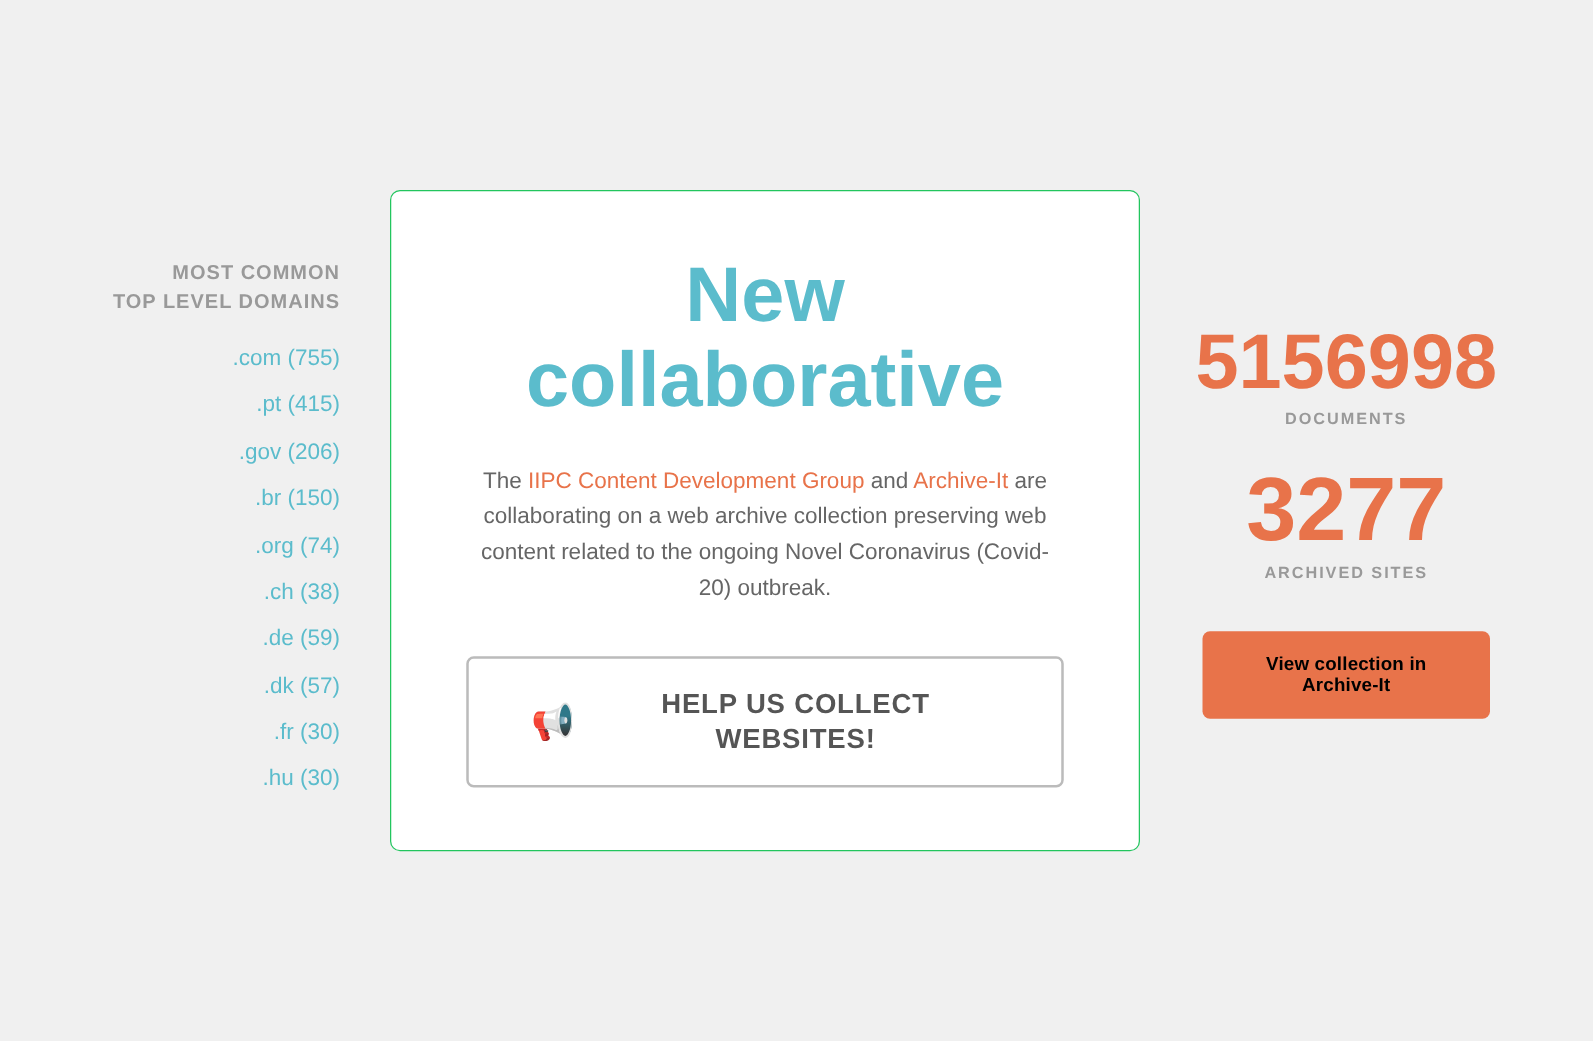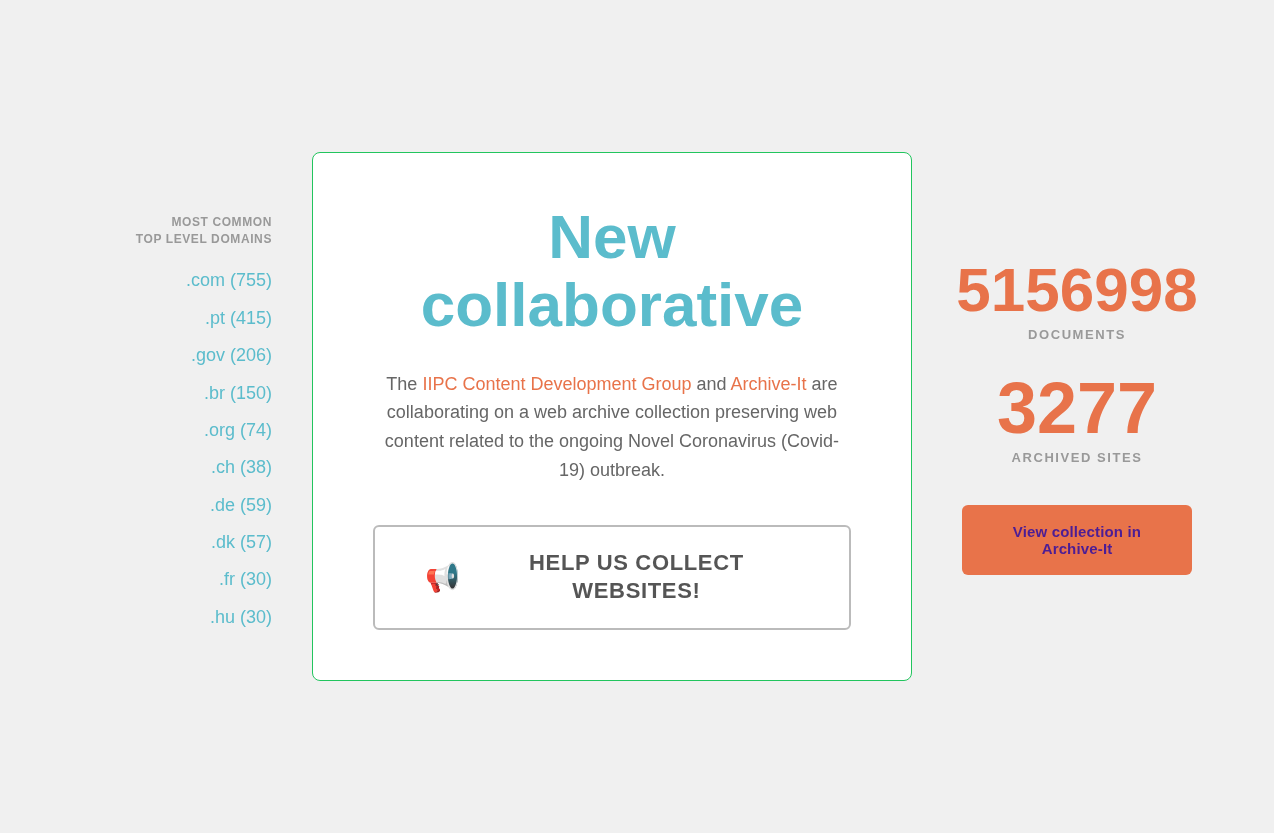--- a/index.html
+++ b/index.html
@@ -35,21 +35,21 @@
       min-width: 240px;
       display: flex;
       flex-direction: column;
       align-items: flex-end;
       padding: 30px 20px 30px 10px;
       flex-shrink: 0;
     }
 
     .sidebar-title {
       text-align: right;
-      font-size: 12px;
+      font-size: 16px;
       font-weight: bold;
       color: #999;
       letter-spacing: 0.05em;
       margin-bottom: 22px;
       line-height: 1.4;
       text-transform: uppercase;
       margin-top: 24px;
     }
 
     .domain-item {
@@ -157,21 +157,21 @@
     .stat-label {
       font-size: 13px;
       font-weight: bold;
       color: #999;
       letter-spacing: 0.12em;
       text-transform: uppercase;
     }
 
     .view-collection-btn {
       background-color: #e8734a;
-      color: #4c1d95;
+      color: #000000;
       border: none;
       border-radius: 6px;
       padding: 18px 24px;
       font-size: 15px;
       font-weight: bold;
       cursor: pointer;
       width: 100%;
       text-align: center;
       margin-top: 10px;
       letter-spacing: 0.01em;
@@ -200,21 +200,21 @@
     <div class="domain-item">.hu (30)</div>
   </div>
 
   <div class="main-card">
     <div class="card-heading">
       <span>New</span><br>
       <span>collaborative</span><br>
     </div>
 
     <div class="card-description">
-      <span>The </span><span class="link-orange">IIPC Content Development Group</span><span> and </span><span class="link-orange">Archive-It</span><span> are collaborating on a web archive collection preserving web content related to the ongoing Novel Coronavirus (Covid-19) outbreak.</span>
+      <span>The </span><span class="link-orange">IIPC Content Development Group</span><span> and </span><span class="link-orange">Archive-It</span><span> are collaborating on a web archive collection preserving web content related to the ongoing Novel Coronavirus (Covid-20) outbreak.</span>
     </div>
 
     <div class="collect-button">
       <span class="megaphone-icon">📢</span>
       <span class="collect-button-text">HELP US COLLECT WEBSITES!</span>
     </div>
   </div>
 
   <div class="right-sidebar">
 

